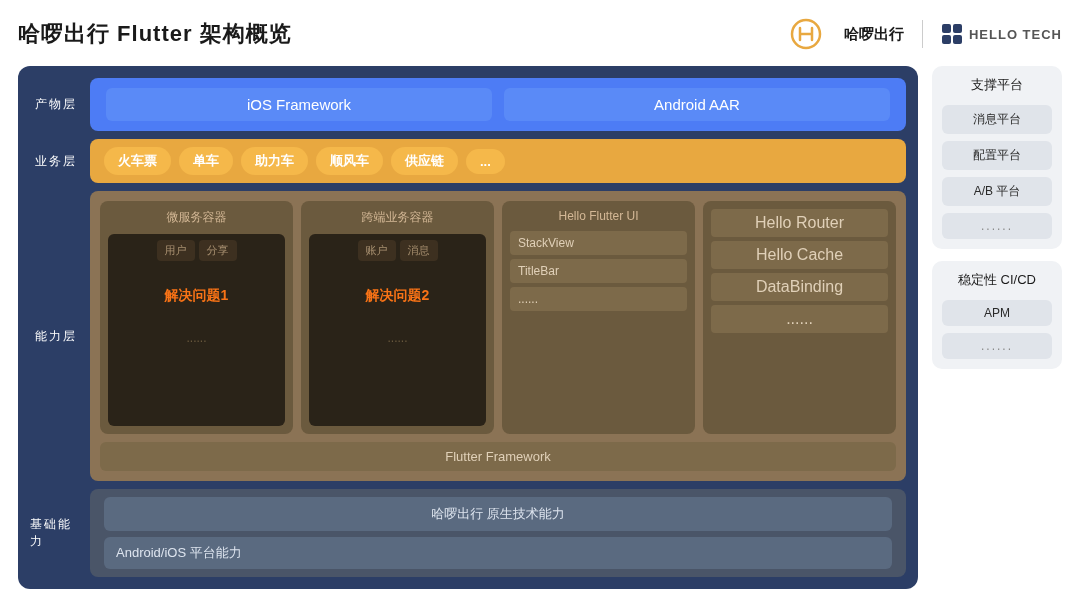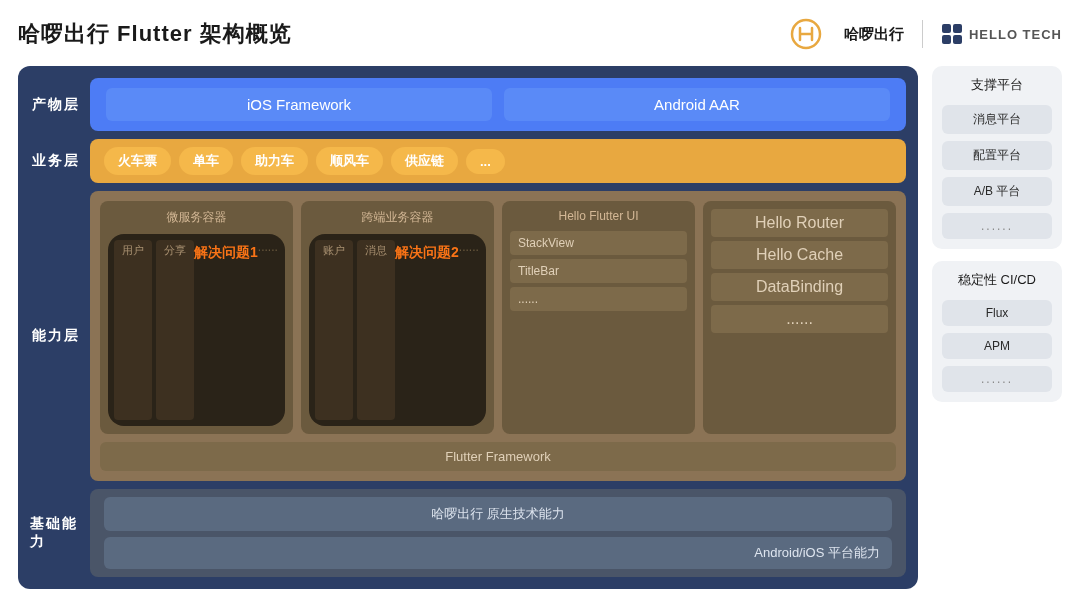--- a/index.html
+++ b/index.html
@@ -97,22 +97,22 @@
       gap: 8px;
     }
 
     .layer-label {
       width: 52px;
       min-width: 52px;
       display: flex;
       align-items: center;
       justify-content: center;
       color: #fff;
-      font-size: 14px;
-      font-weight: bold;
+      font-size: 12px;
+      font-weight: normal;
       letter-spacing: 2px;
       writing-mode: horizontal-tb;
     }
 
     
     .product-layer {
       background: #4d7cf5;
       border-radius: 8px;
       padding: 10px 16px;
       display: flex;
@@ -187,25 +187,25 @@
     .container-title {
       color: #d4b896;
       font-size: 12px;
       text-align: center;
       margin-bottom: 4px;
     }
 
     .micro-inner {
       flex: 1;
       background: #2a2318;
-      border-radius: 16px;
+      border-radius: 6px;
       padding: 6px;
       display: flex;
-      flex-direction: row;
-      gap: 0;
+      flex-direction: column;
+      gap: 22px;
     }
 
     .micro-items-row {
       display: flex;
       gap: 4px;
       justify-content: center;
     }
 
     .micro-item {
       background: #3d3020;
@@ -304,21 +304,21 @@
       font-size: 13px;
       text-align: center;
     }
 
     .foundation-bottom {
       background: #5a6a80;
       border-radius: 6px;
       padding: 7px 12px;
       color: #dde4ee;
       font-size: 13px;
-      text-align: right;
+      text-align: left;
     }
 
     
     .right-sidebar {
       width: 130px;
       display: flex;
       flex-direction: column;
       gap: 12px;
     }
 
@@ -473,19 +473,18 @@
       <div class="sidebar-section">
         <div class="sidebar-section-title">支撑平台</div>
         <div class="sidebar-item">消息平台</div>
         <div class="sidebar-item">配置平台</div>
         <div class="sidebar-item">A/B 平台</div>
         <div class="sidebar-item dots">......</div>
       </div>
 
       <div class="sidebar-section">
         <div class="sidebar-section-title">稳定性 CI/CD</div>
-        <div class="sidebar-item">Flux</div>
         <div class="sidebar-item">APM</div>
         <div class="sidebar-item dots">......</div>
       </div>
     </div>
   </div>
 </div>
 
 </body></html>

